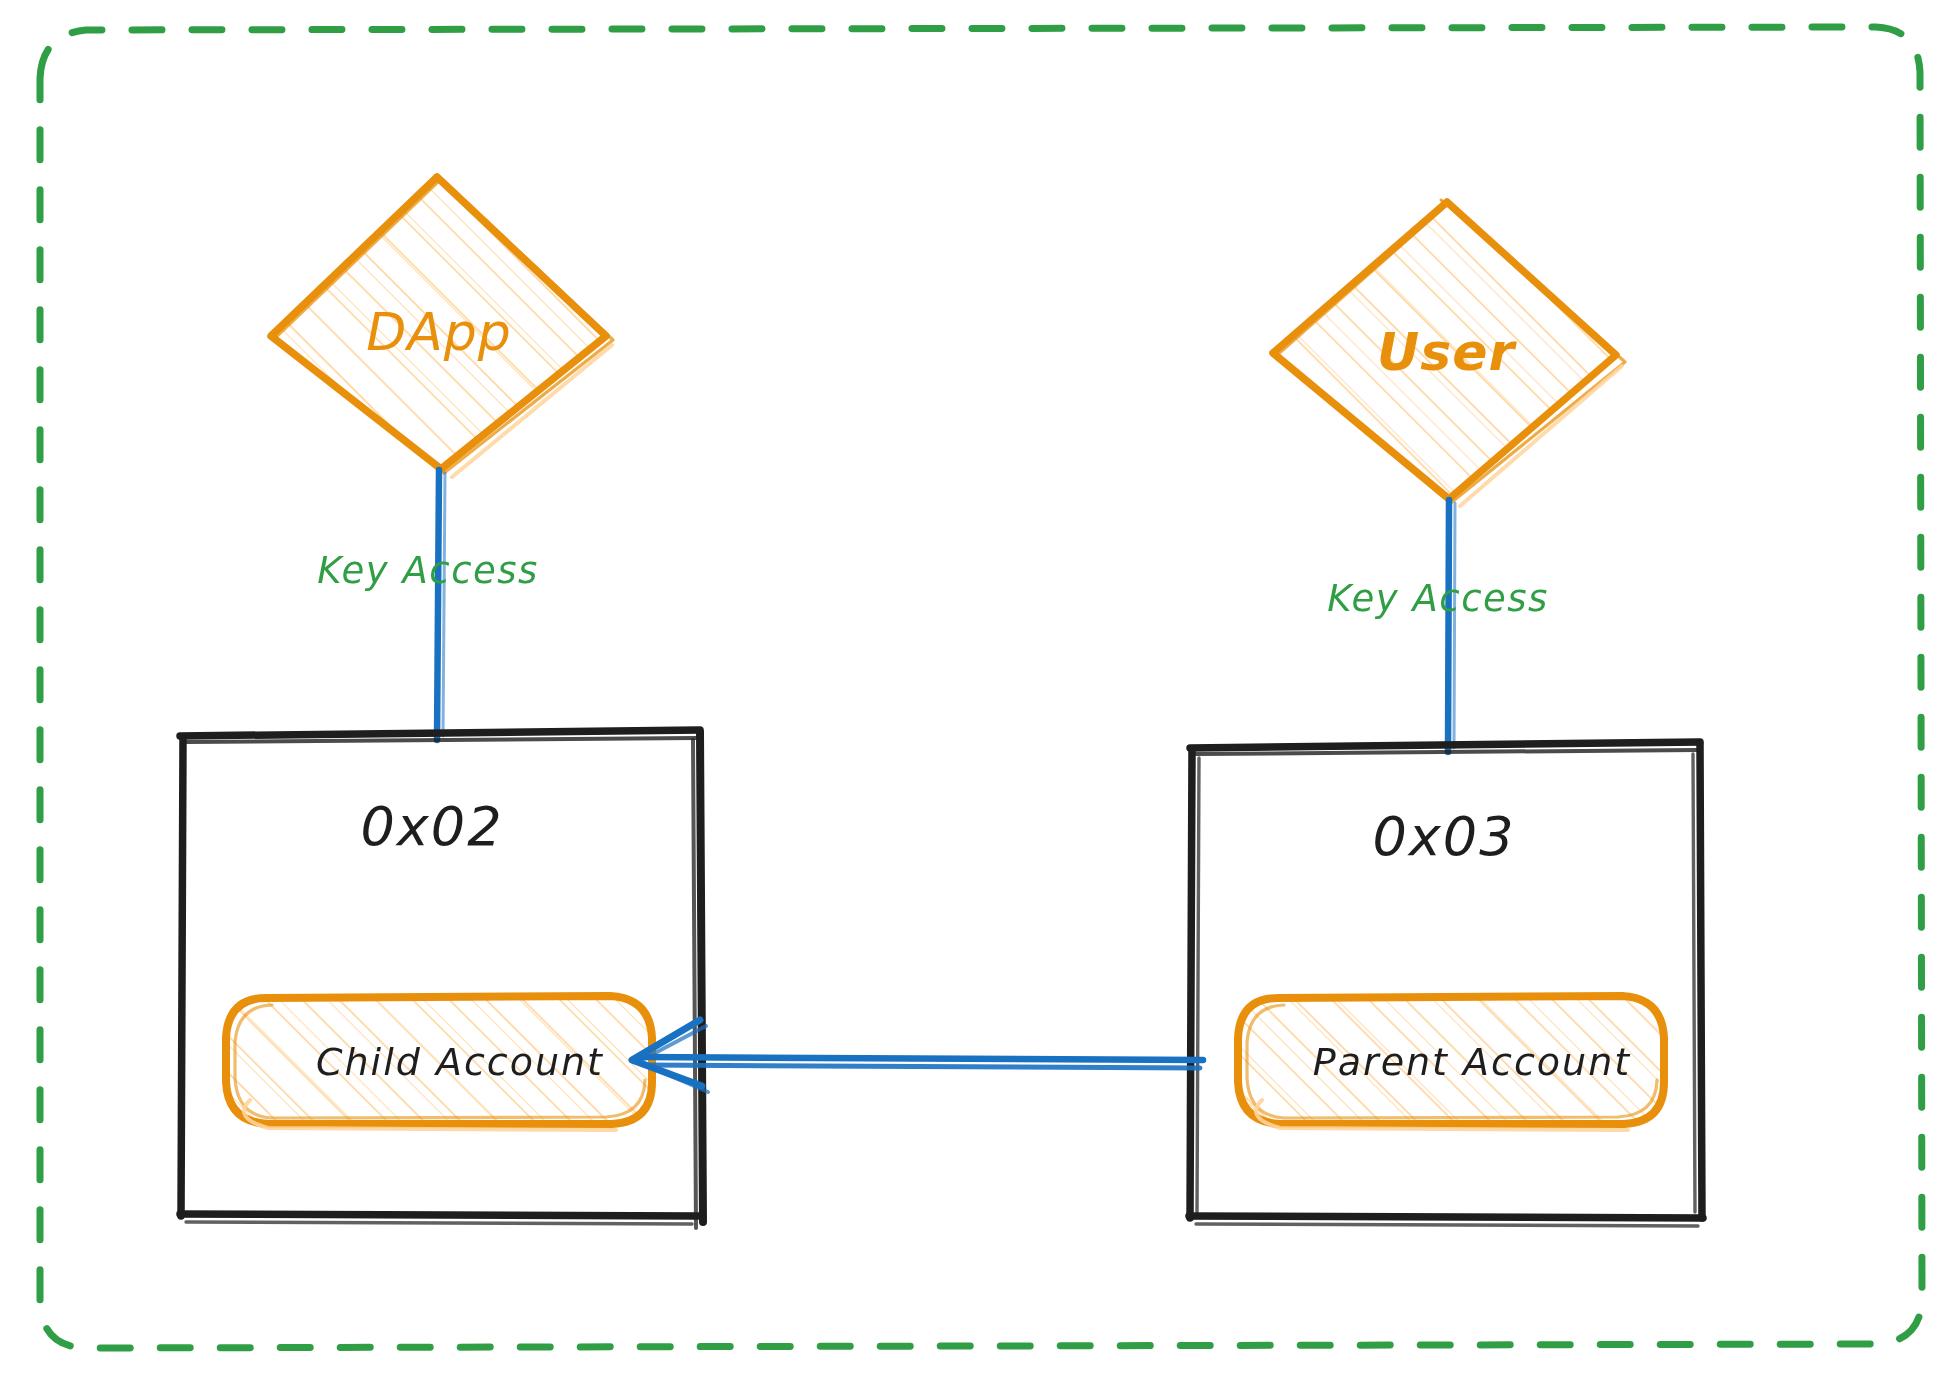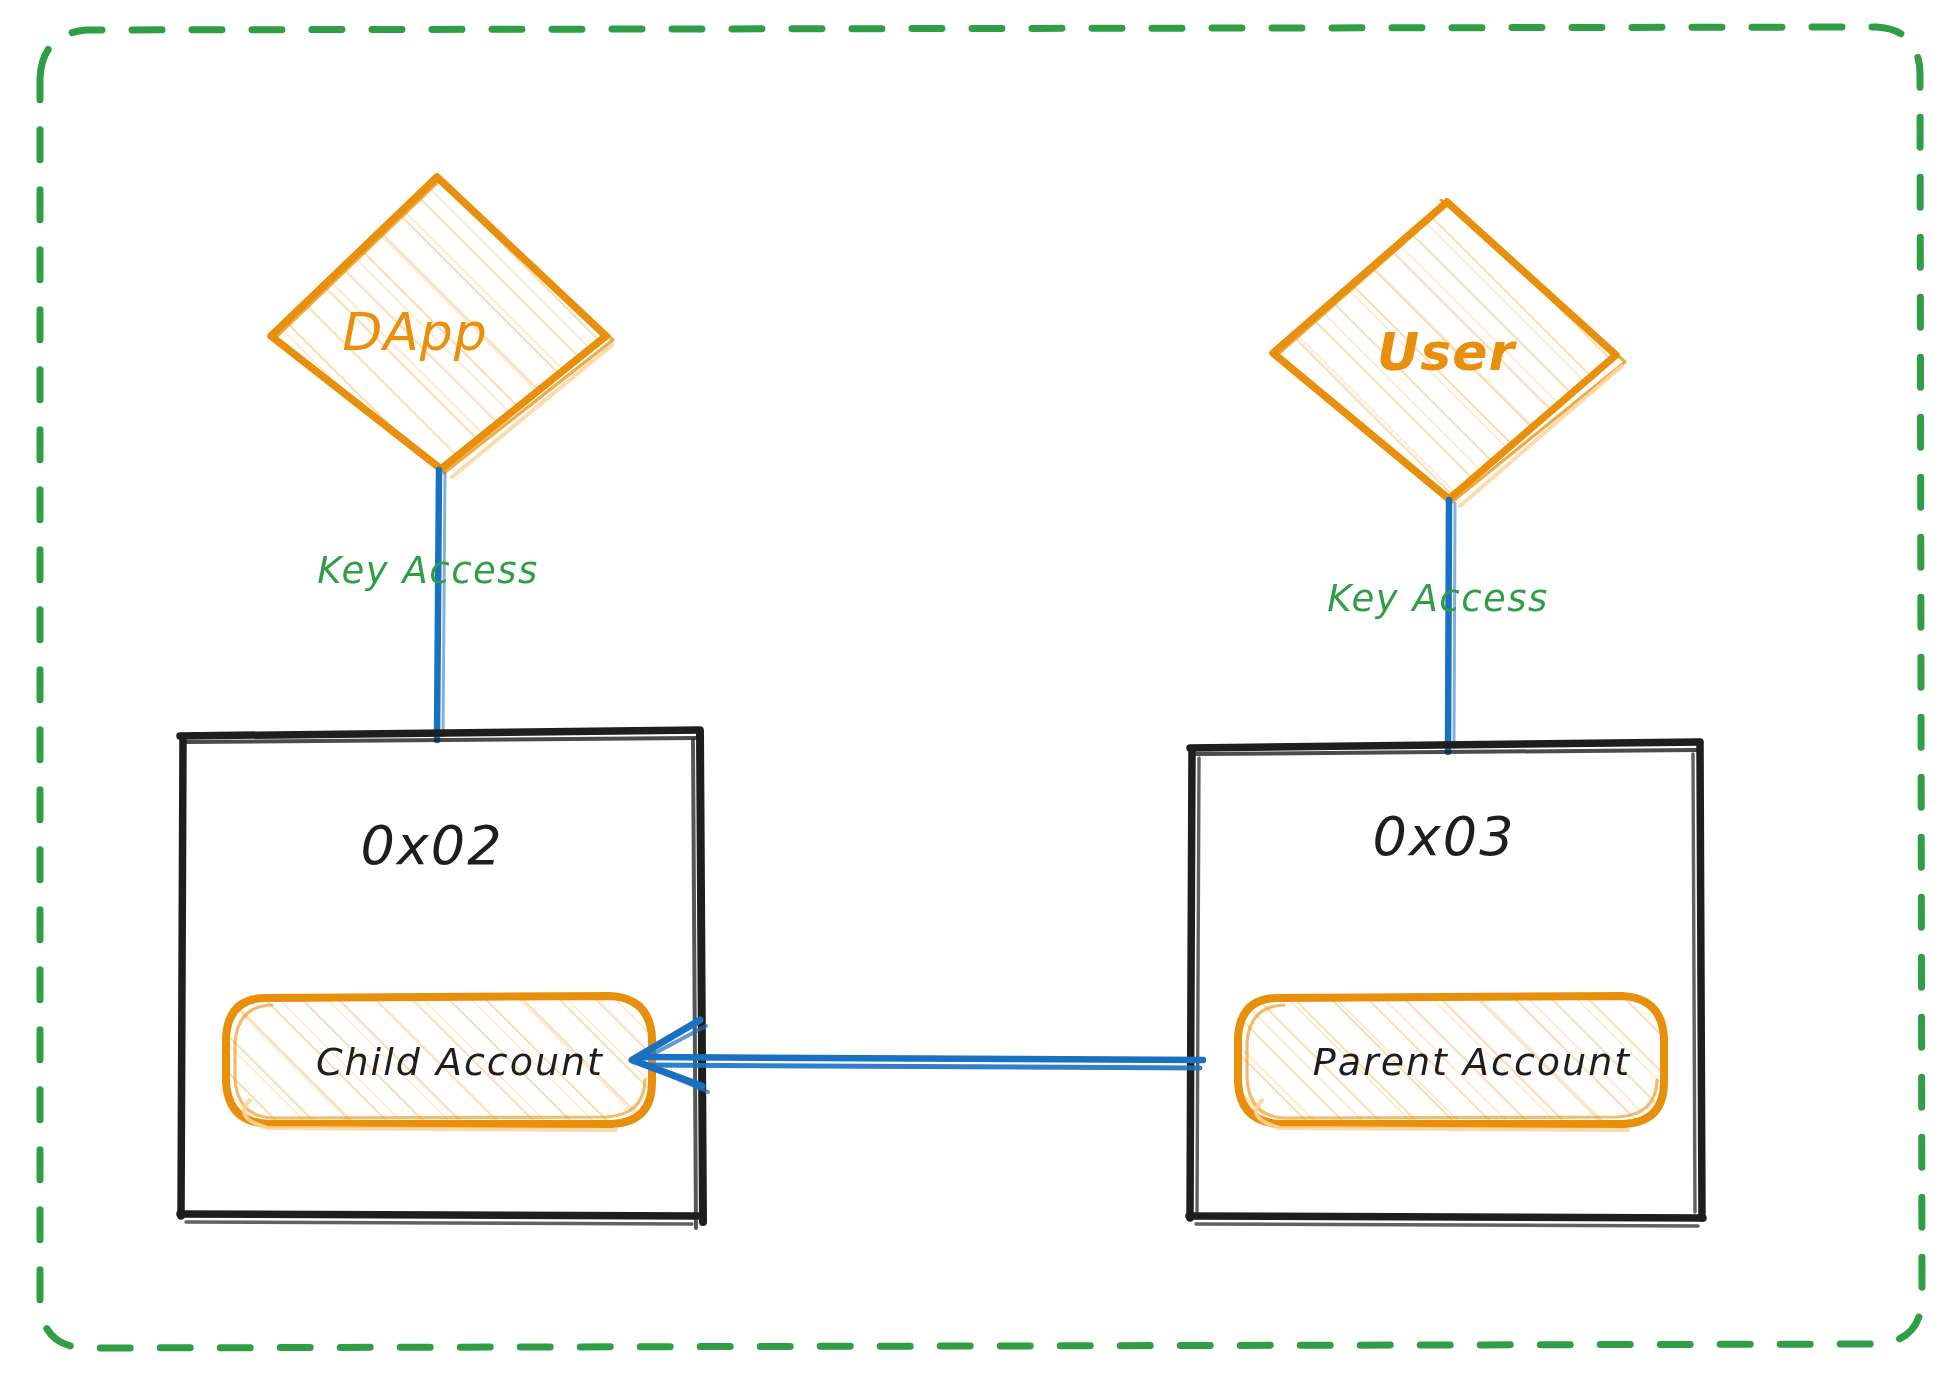--- a/index.html
+++ b/index.html
@@ -187,29 +187,29 @@
     <g>
       <path d="M 1203 1060 L 640 1057" fill="none" stroke="#1971C2" stroke-width="6.5" stroke-linecap="round"></path>
       <path d="M 1200 1068 L 646 1065" fill="none" stroke="#1971C2" stroke-width="5" stroke-linecap="round" opacity="0.9"></path>
 
       <path d="M 700 1020 L 632 1060 L 702 1086" fill="none" stroke="#1971C2" stroke-width="7" stroke-linecap="round" stroke-linejoin="round"></path>
       <path d="M 706 1026 L 638 1062 L 708 1092" fill="none" stroke="#1971C2" stroke-width="4" stroke-linecap="round" stroke-linejoin="round" opacity="0.7"></path>
     </g>
 
   </svg>
 
-  <div class="lbl hand node-label center" style="left:415px; top:332px;">DApp</div>
+  <div class="lbl hand node-label center" style="left:439px; top:332px;">DApp</div>
 
   <div class="lbl hand node-label center" style="left:1446px; top:352px;font-weight:bold;">User</div>
 
   <div class="lbl hand edge-label center" style="left:428px; top:570px;">Key Access</div>
 
   <div class="lbl hand edge-label center" style="left:1438px; top:598px;">Key Access</div>
 
-  <div class="lbl hand addr-label center" style="left:432px; top:826px;margin-top:19px;">0x02</div>
+  <div class="lbl hand addr-label center" style="left:432px; top:826px;">0x02</div>
 
   <div class="lbl hand addr-label center" style="left:1444px; top:836px;text-align:right;">0x03</div>
 
   <div class="lbl hand acct-label center" style="left:440px; top:1062px;">Child Account</div>
 
   <div class="lbl hand acct-label center" style="left:1452px; top:1062px;text-align:right;">Parent Account</div>
 
 
 </div>
 

